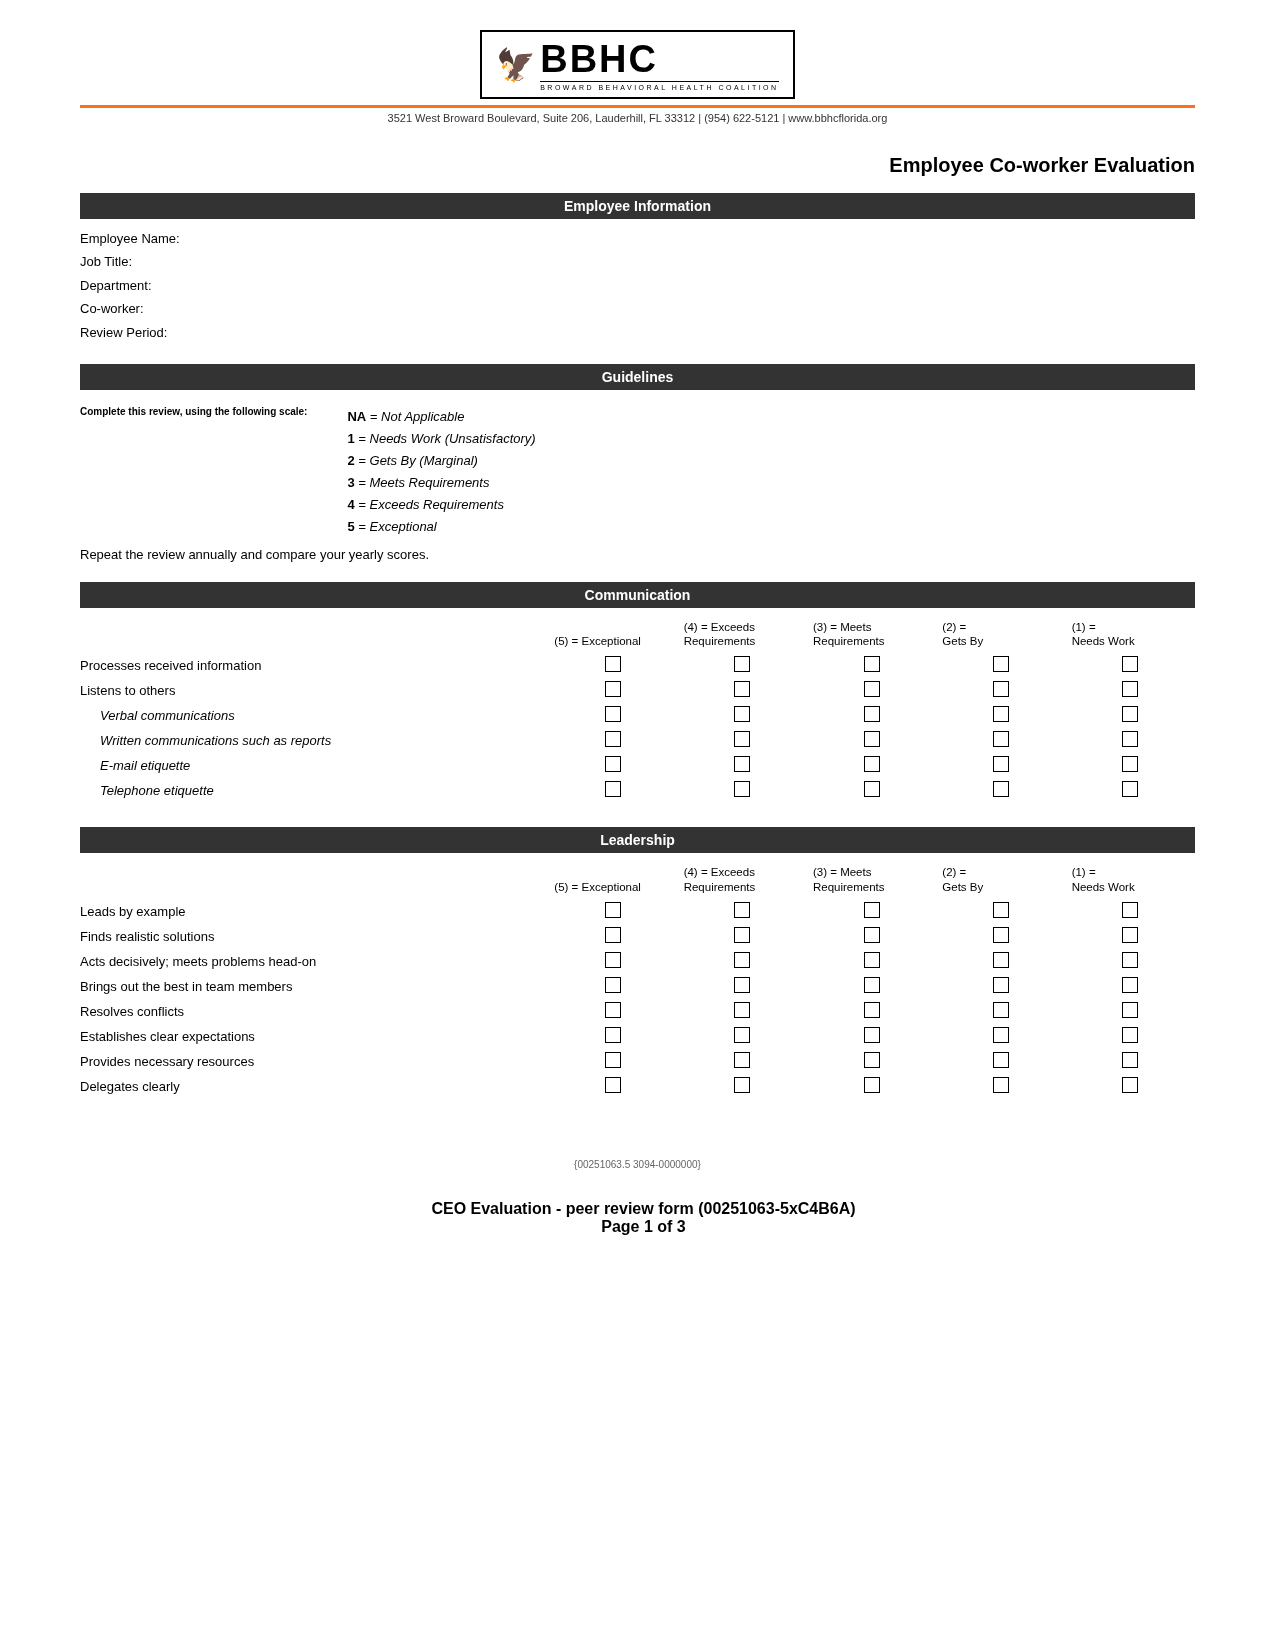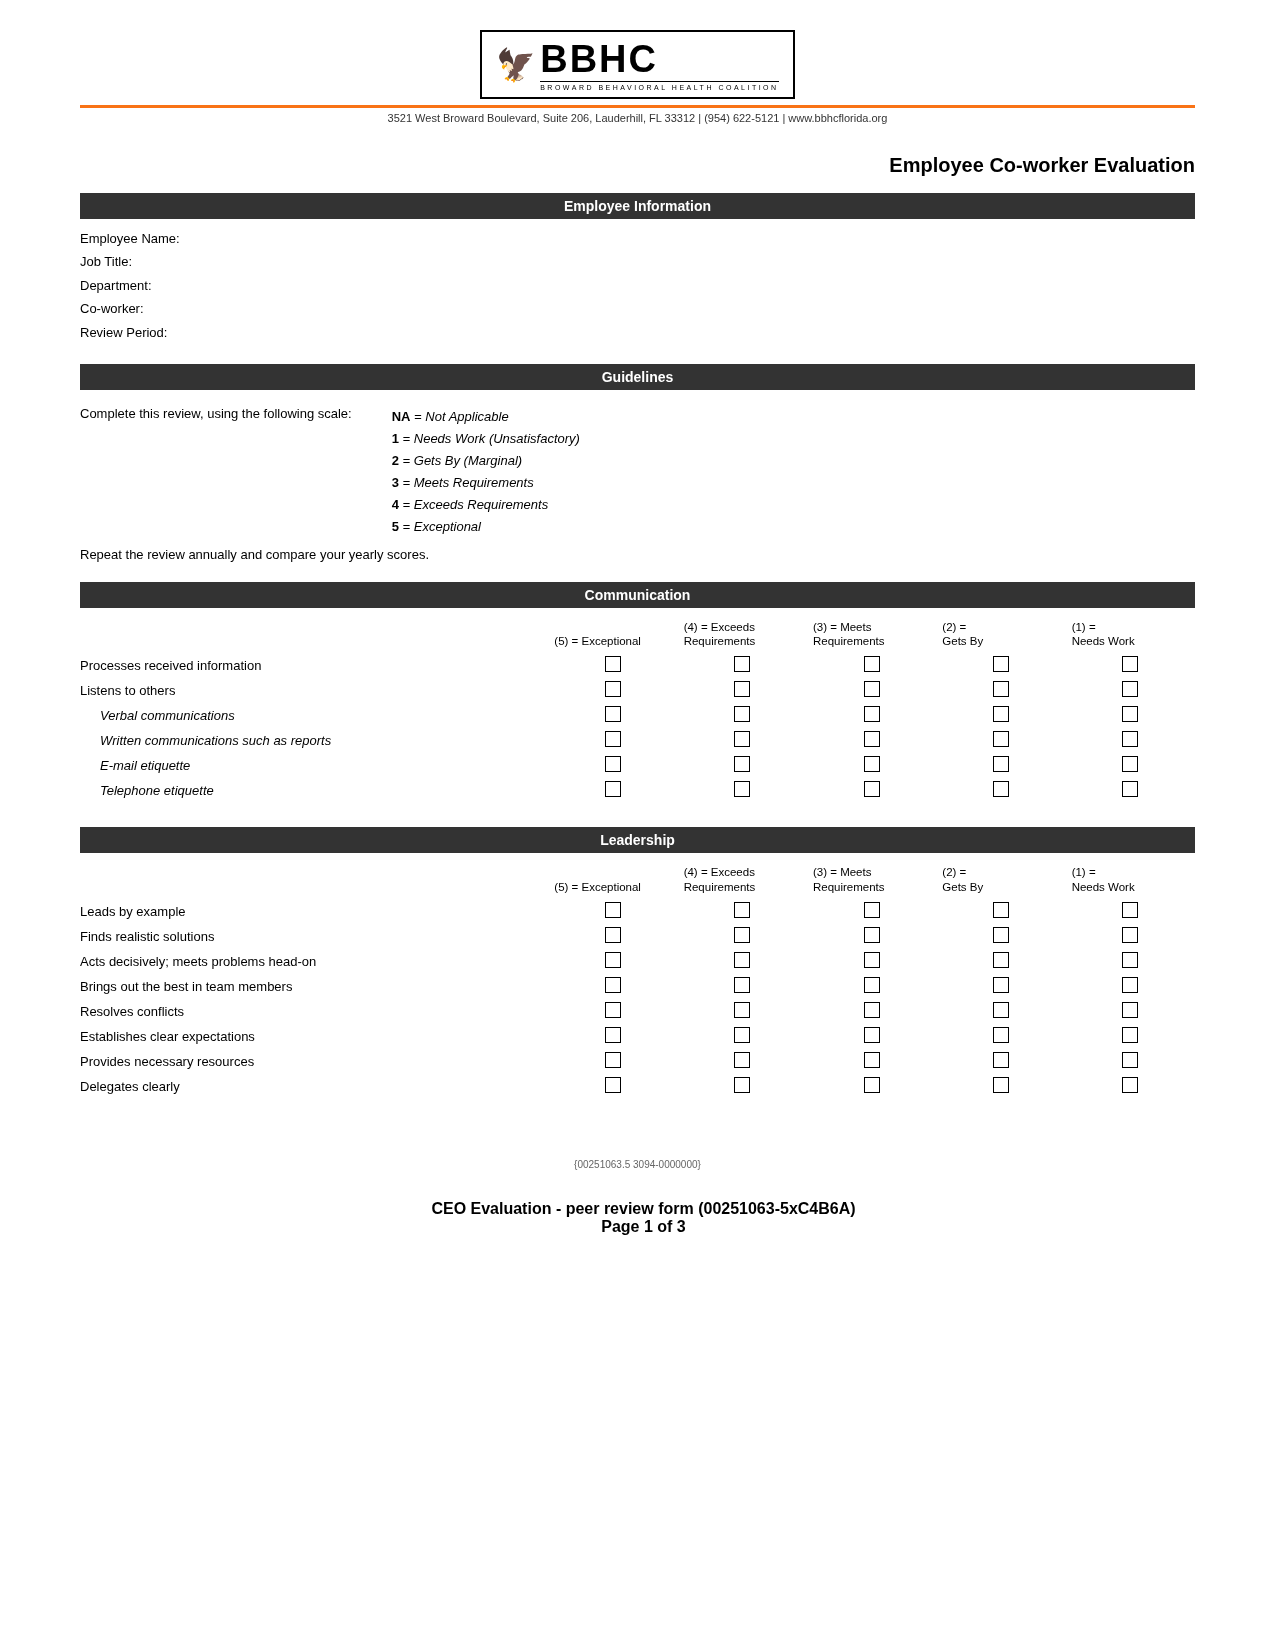--- a/index.html
+++ b/index.html
@@ -54,21 +54,22 @@
     .guidelines-section {
       margin-bottom: 20px;
     }
     .guidelines-content {
       display: flex;
       gap: 40px;
       padding: 8px 0;
     }
     .guidelines-left {
       flex: 0 0 auto;
-      font-size: 13px;
+      font-size: 10px;
+      font-weight: bold;
     }
     .guidelines-right {
       flex: 1;
       font-size: 13px;
     }
     .guidelines-right p {
       line-height: 1.7;
     }
     .guidelines-right .scale-item {
       font-style: italic;

